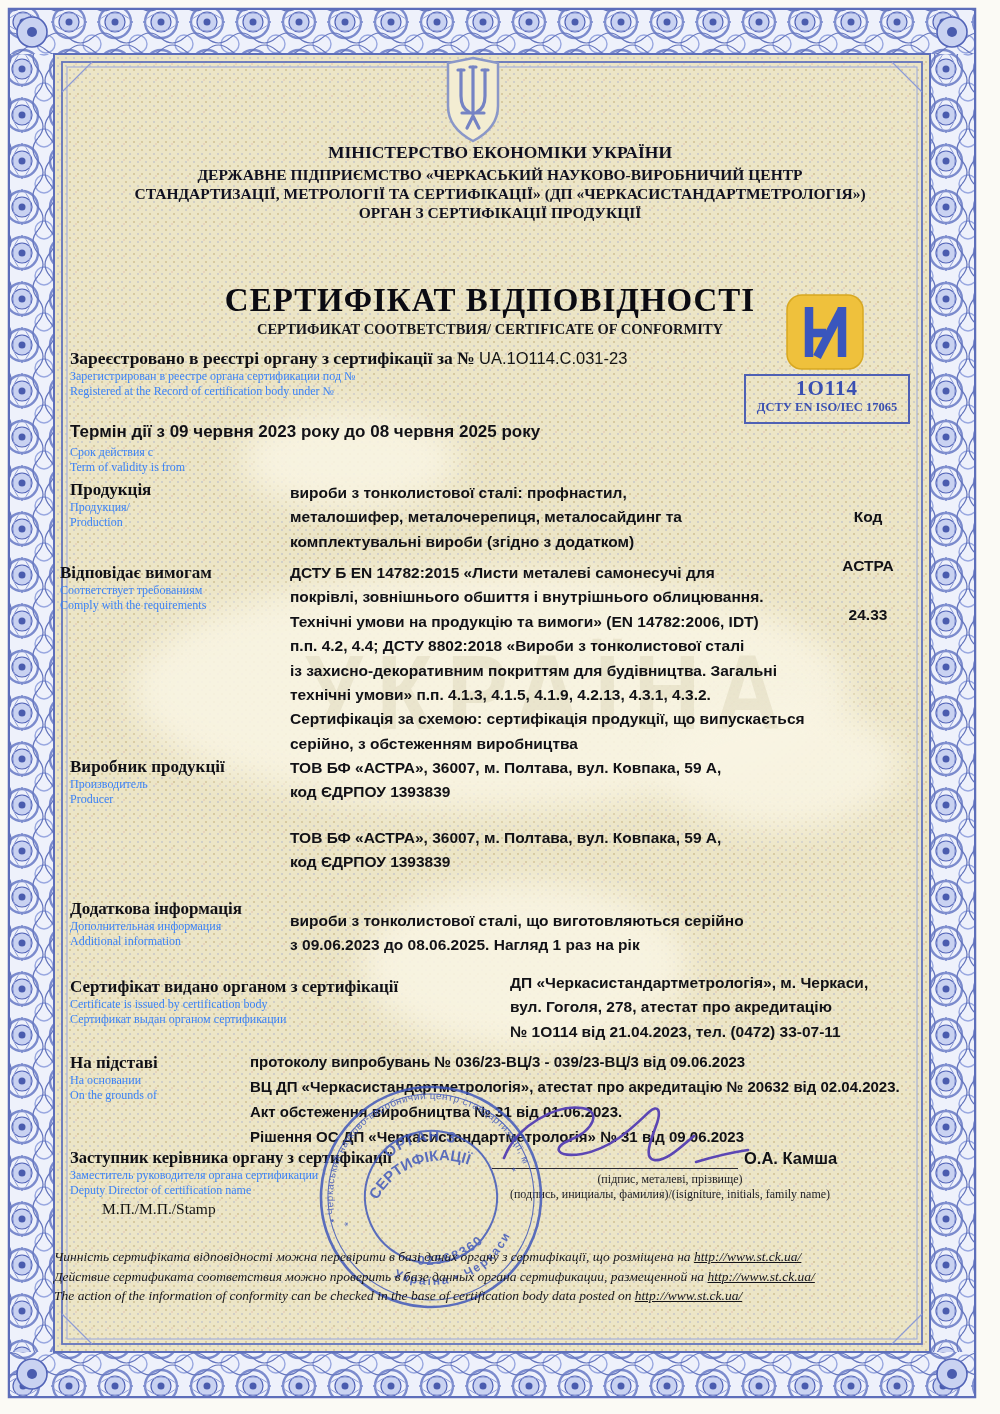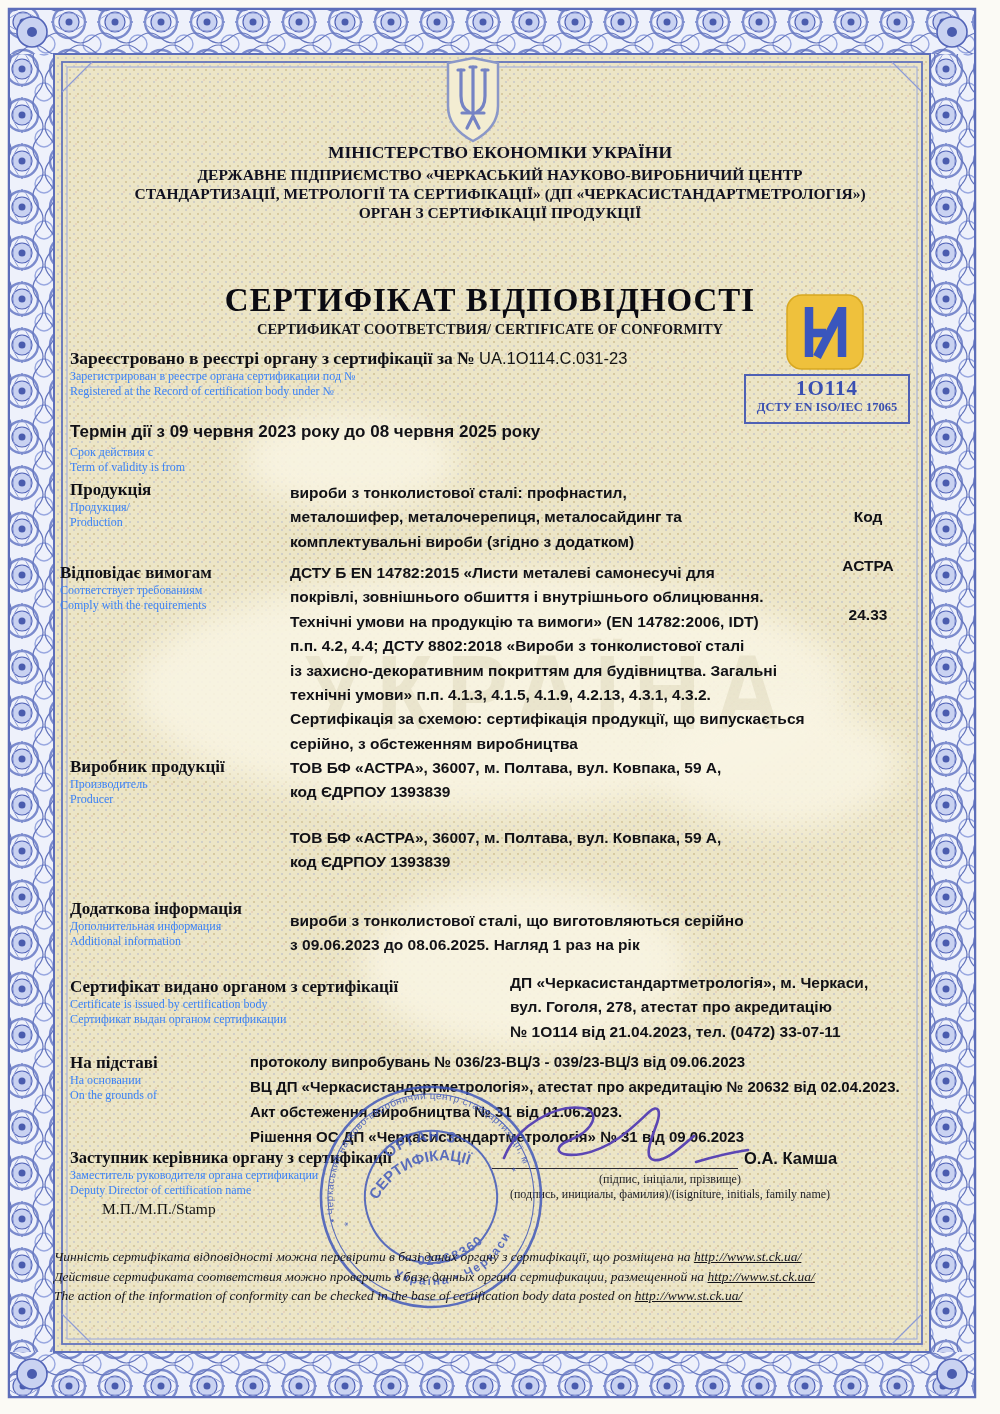--- a/index.html
+++ b/index.html
@@ -255,21 +255,21 @@
 
     <div style="left:486px;top:1096px;width:270px;height:78px;">
       <svg width="270" height="78" viewBox="0 0 270 78">
         <path d="M18 62 C30 30 70 8 96 12 C116 15 108 34 84 44 C64 52 72 62 96 58
                  C128 52 150 28 163 16 C172 8 176 14 170 30 C164 46 158 62 168 64
                  C180 66 196 50 208 40 M210 66 C230 60 248 56 262 54" fill="none" stroke="#5b46b4" stroke-width="2.6" stroke-linecap="round"></path>
       </svg>
     </div>
     <div class="sig-line"></div>
     <div class="val" style="left:744px;top:1146px;font-size:16.5px;">О.А. Камша</div>
-    <div class="sig-note" style="left:510px;top:1172px;width:320px;">(підпис, ініціали, прізвище)</div>
+    <div class="sig-note" style="left:510px;top:1172px;width:320px;">(підпис, металеві, прізвище)</div>
     <div class="sig-note" style="left:430px;top:1187px;width:480px;">(подпись, инициалы, фамилия)/(isigniture, initials, family name)</div>
 
     <div class="stamp-wrap">
       <svg width="238" height="238" viewBox="0 0 238 238">
         <defs>
           <path id="arcTop" d="M21 119 A98 98 0 1 1 217 119" fill="none"></path>
           <path id="arcBottom" d="M31 119 A88 88 0 0 0 207 119" fill="none"></path>
           <path id="arcIn1" d="M55 105 A70 70 0 0 1 183 105" fill="none"></path>
           <path id="arcIn2" d="M50 130 A75 75 0 0 1 188 130" fill="none"></path>
           <path id="arcNum" d="M52 150 A80 80 0 0 0 186 150" fill="none"></path>

